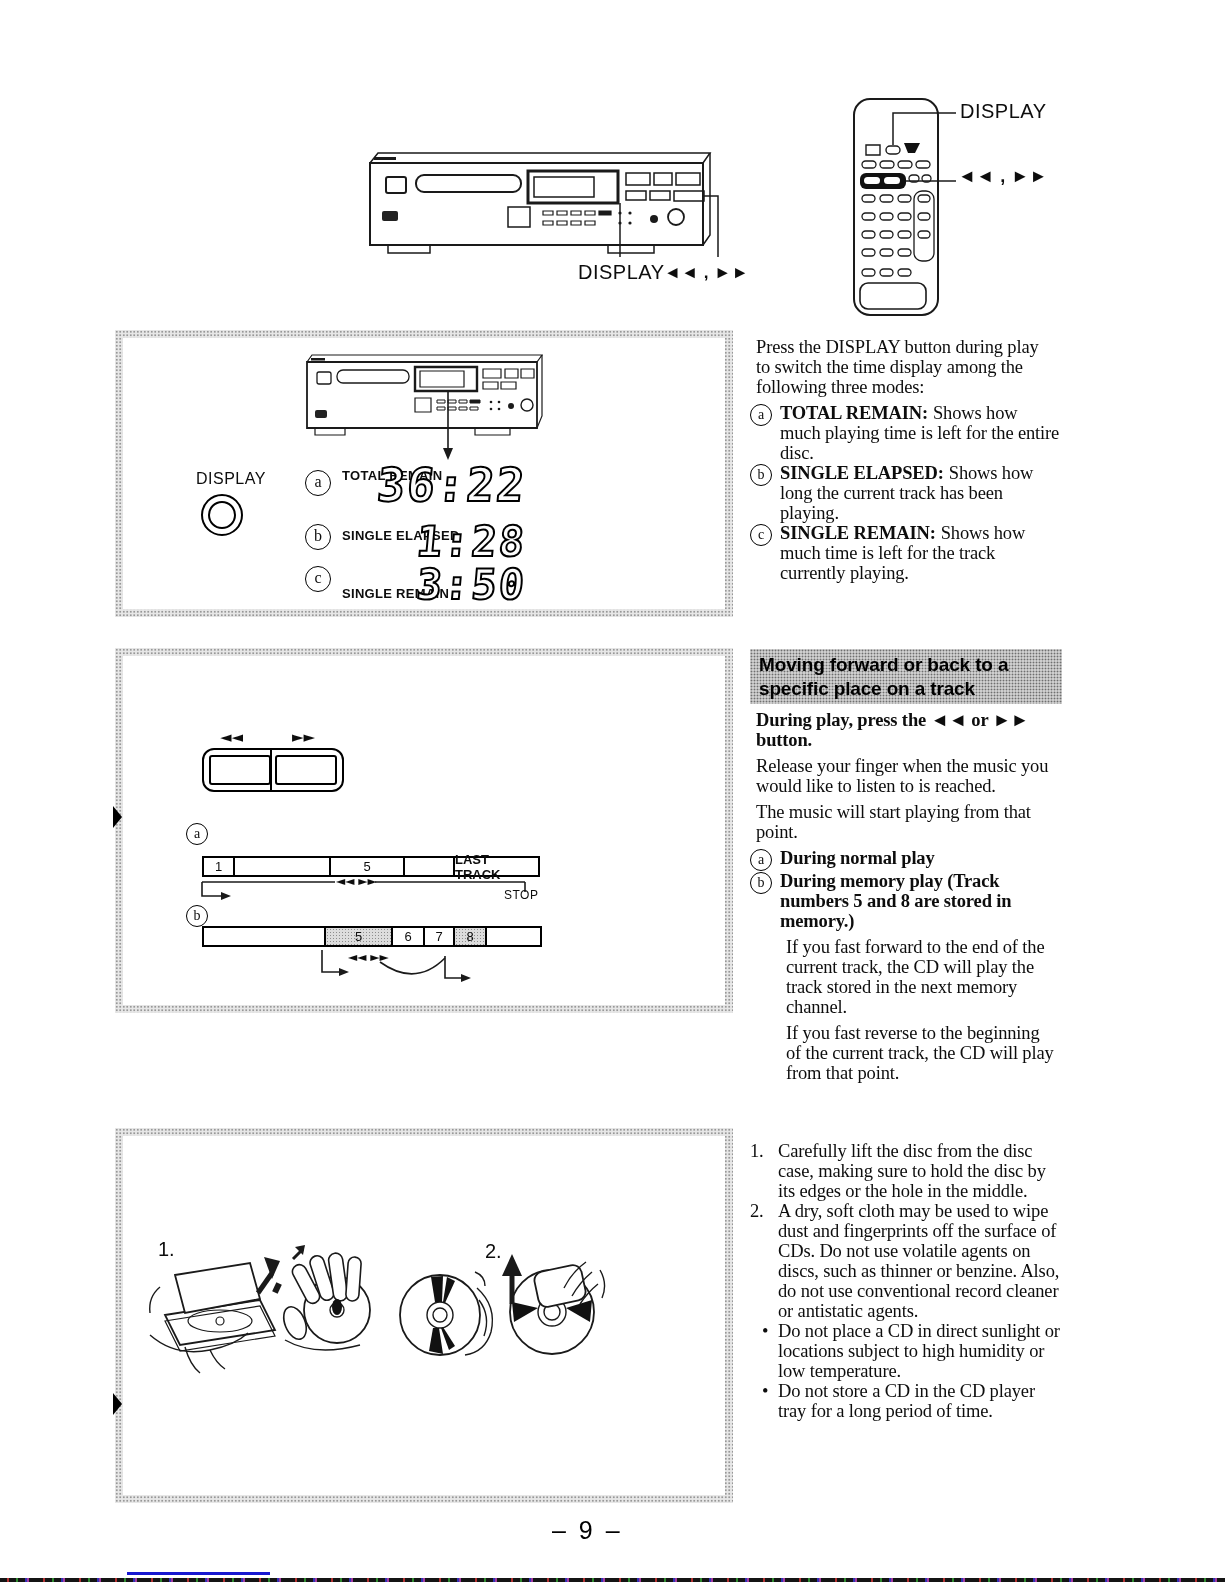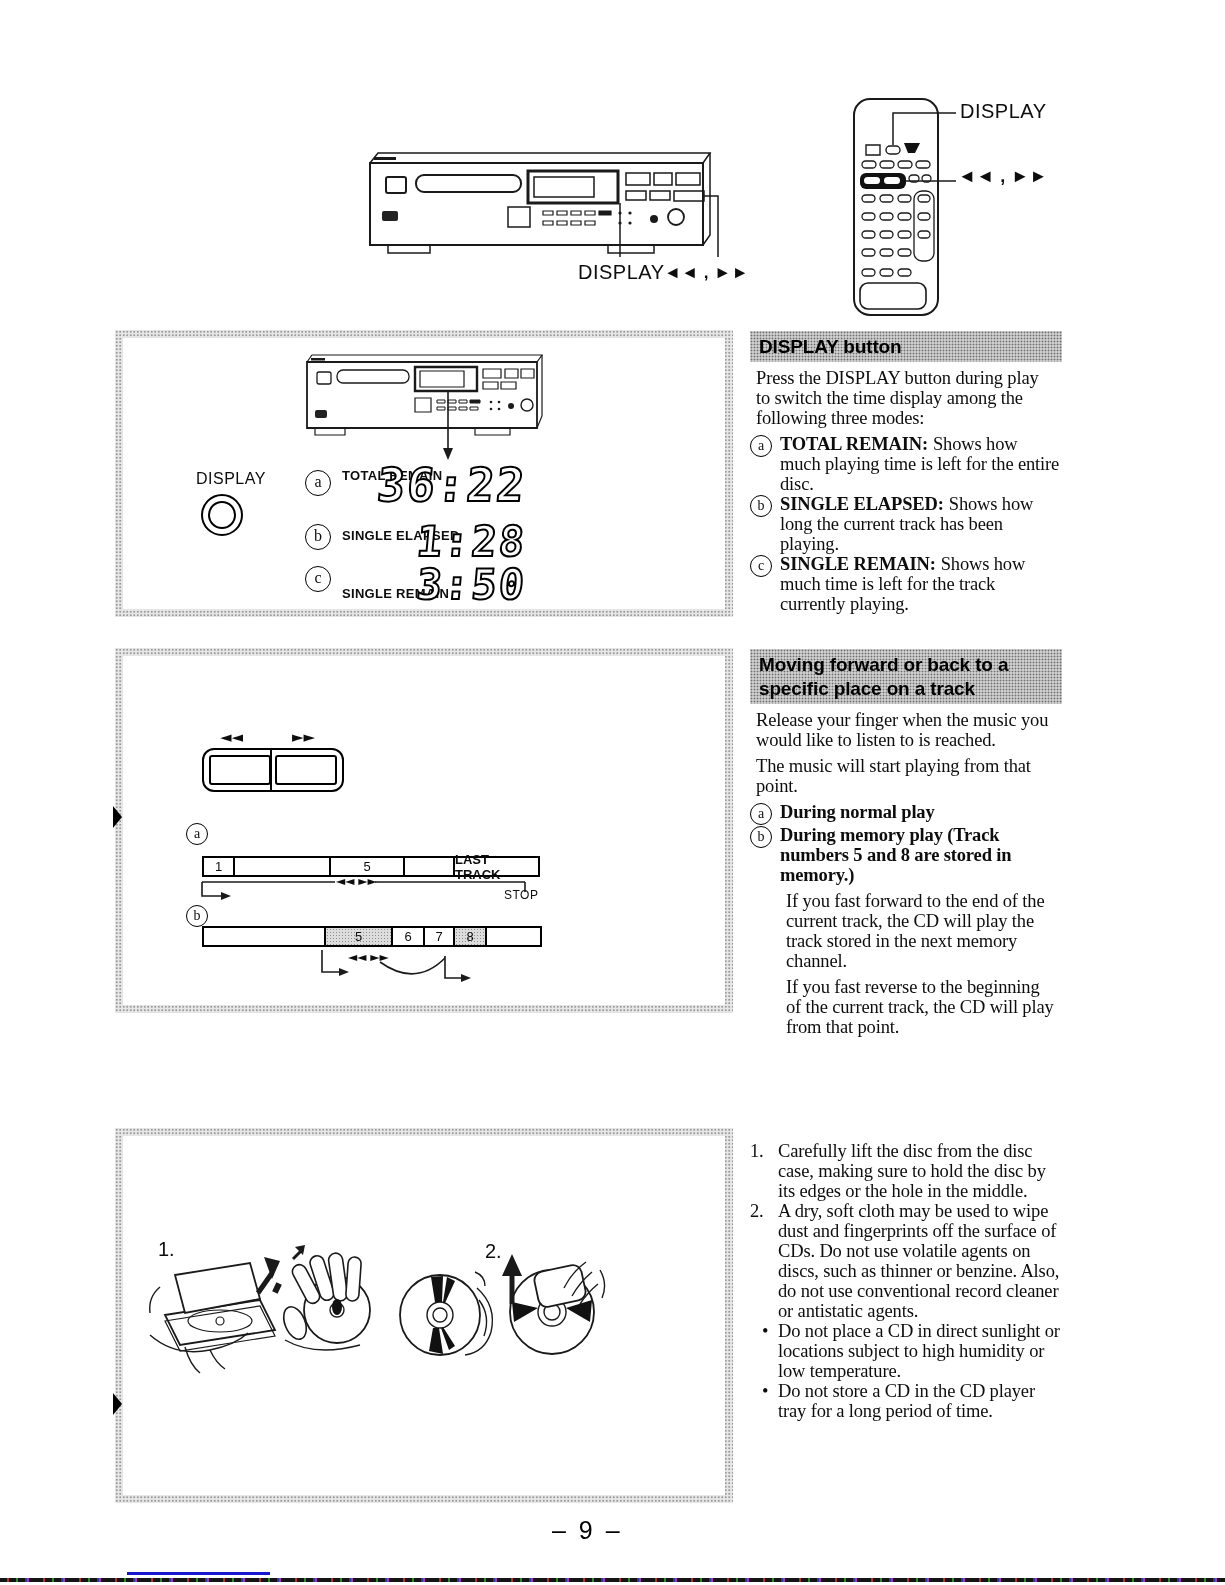--- a/index.html
+++ b/index.html
@@ -219,21 +219,20 @@
 
   <div class="mode-circ" style="left:305px;top:524px">b</div>
   <div class="mode-name" style="left:342px;top:528px">SINGLE ELAPSED</div>
   <div class="seg" style="left:368px;top:517px;font-size:42px">1:28</div>
 
   <div class="mode-circ" style="left:305px;top:566px">c</div>
   <div class="mode-name" style="left:342px;top:586px">SINGLE REMAIN</div>
   <div class="seg" style="left:368px;top:560px;font-size:42px">3:50</div>
 
   <div class="col" style="left:750px;top:331px">
-    <div class="hbar">DISPLAY button</div>
     <p class="mt6">Press the DISPLAY button during play to switch the time display among the following three modes:</p>
     <div class="li">
       <span class="circ">a</span>
       <span class="body"><b class="lbl">TOTAL REMAIN:</b><span>Shows how much playing time is left for the entire disc.</span></span>
     </div>
     <div class="li">
       <span class="circ">b</span>
       <span class="body"><b class="lbl">SINGLE ELAPSED:</b><span>Shows how long the current track has been playing.</span></span>
     </div>
     <div class="li">
@@ -293,20 +292,21 @@
       <polygon points="266,26 266,34 276,30" fill="#1a1a1a" stroke="none"></polygon>
     </g>
   </svg>
   <span class="seekpair" style="left:348px;top:950px">◄◄ ►►</span>
 
   <div class="col" style="left:750px;top:649px">
     <div class="hbar">
       <div>Moving forward or back to a</div>
       <div>specific place on a track</div>
     </div>
+    <p class="mt6" style="font-weight:bold">During play, press the ◄◄ or ►► button.</p>
     <p>Release your finger when the music you would like to listen to is reached.</p>
     <p>The music will start playing from that point.</p>
     <div class="li">
       <span class="circ">a</span>
       <span class="body"><b>During normal play</b></span>
     </div>
     <div class="li">
       <span class="circ">b</span>
       <span class="body">
         <b>During memory play (Track numbers 5 and 8 are stored in memory.)</b>

